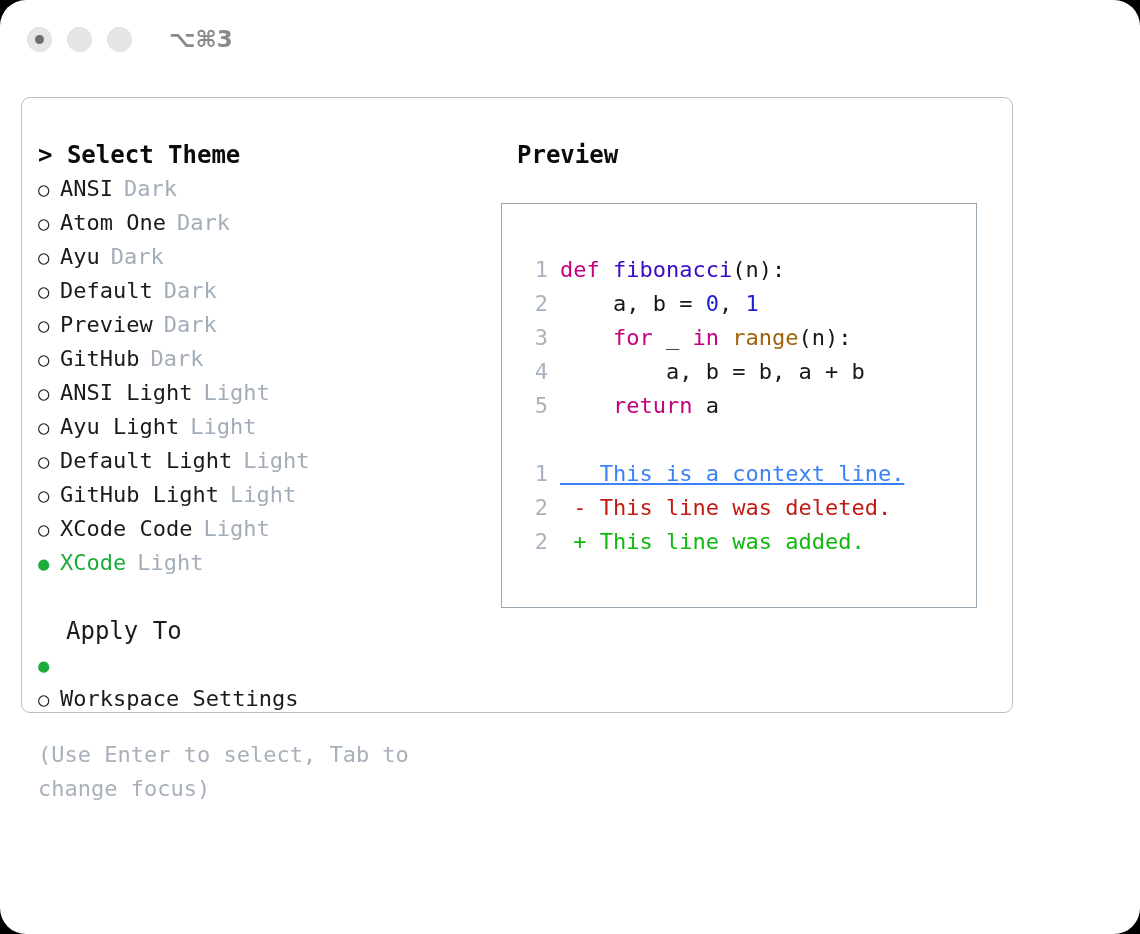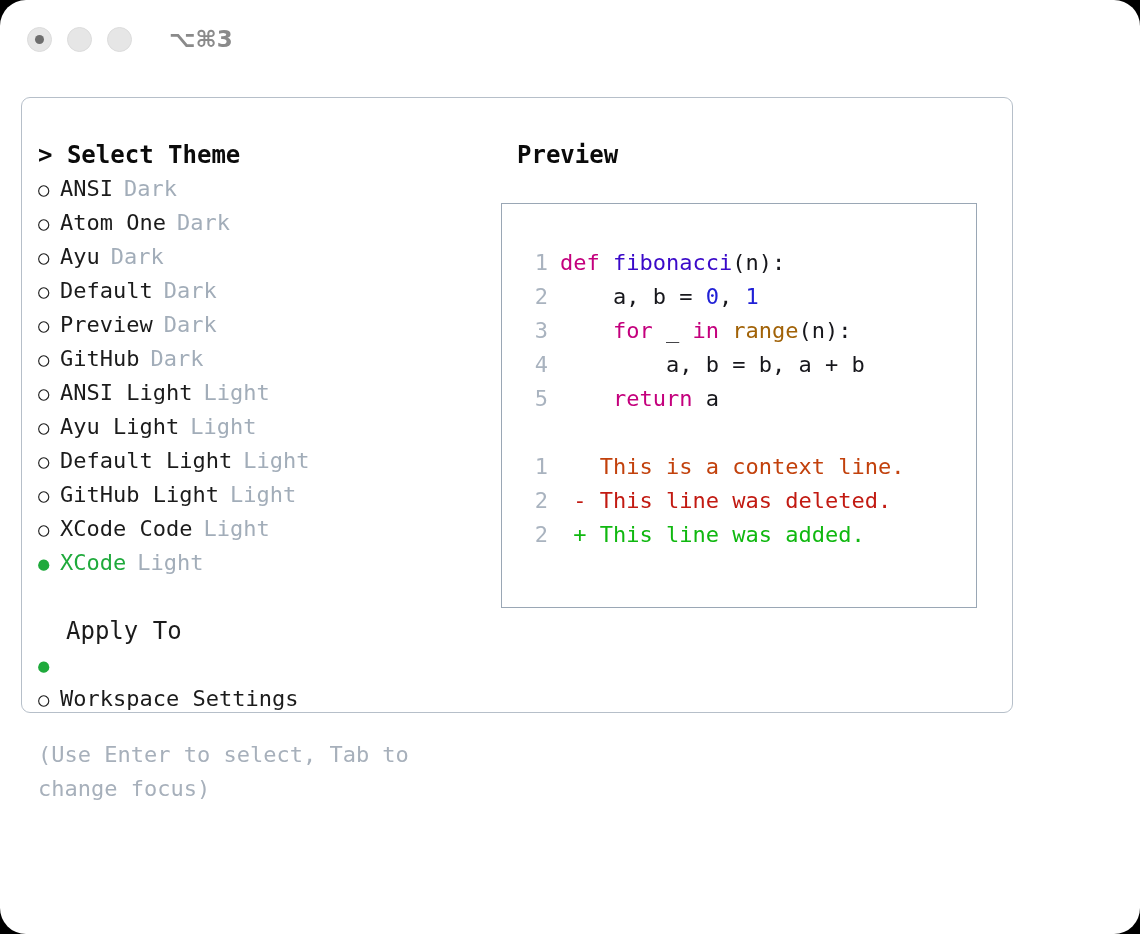--- a/index.html
+++ b/index.html
@@ -188,30 +188,30 @@
     padding-left: 16px;
   }
   .lineno {
     color: #a9b3bf;
     width: 30px;
     flex: 0 0 30px;
     text-align: right;
     margin-right: 12px;
     font-size: 22px;
   }
-  .code-txt { white-space: pre; }
+  .code-txt { white-space: pre; margin-top: 7px; }
   .blank-line { height: 34px; }
 
   
   .t-kw   { color: #c4007d; }
   .t-fn   { color: #3a09c9; }
   .t-num  { color: #2020d6; }
   .t-call { color: #a16207; }
   .t-pln  { color: #17171c; }
-  .t-ctx  { color: #c2410c; }
+  .t-ctx  { color: #3b82f6; text-decoration: underline; }
   .t-del  { color: #c21a12; }
   .t-add  { color: #10b810; }
 </style>
 </head>
 <body>
 
 <div class="window">
 
   <div class="titlebar">
     <div class="dot">

